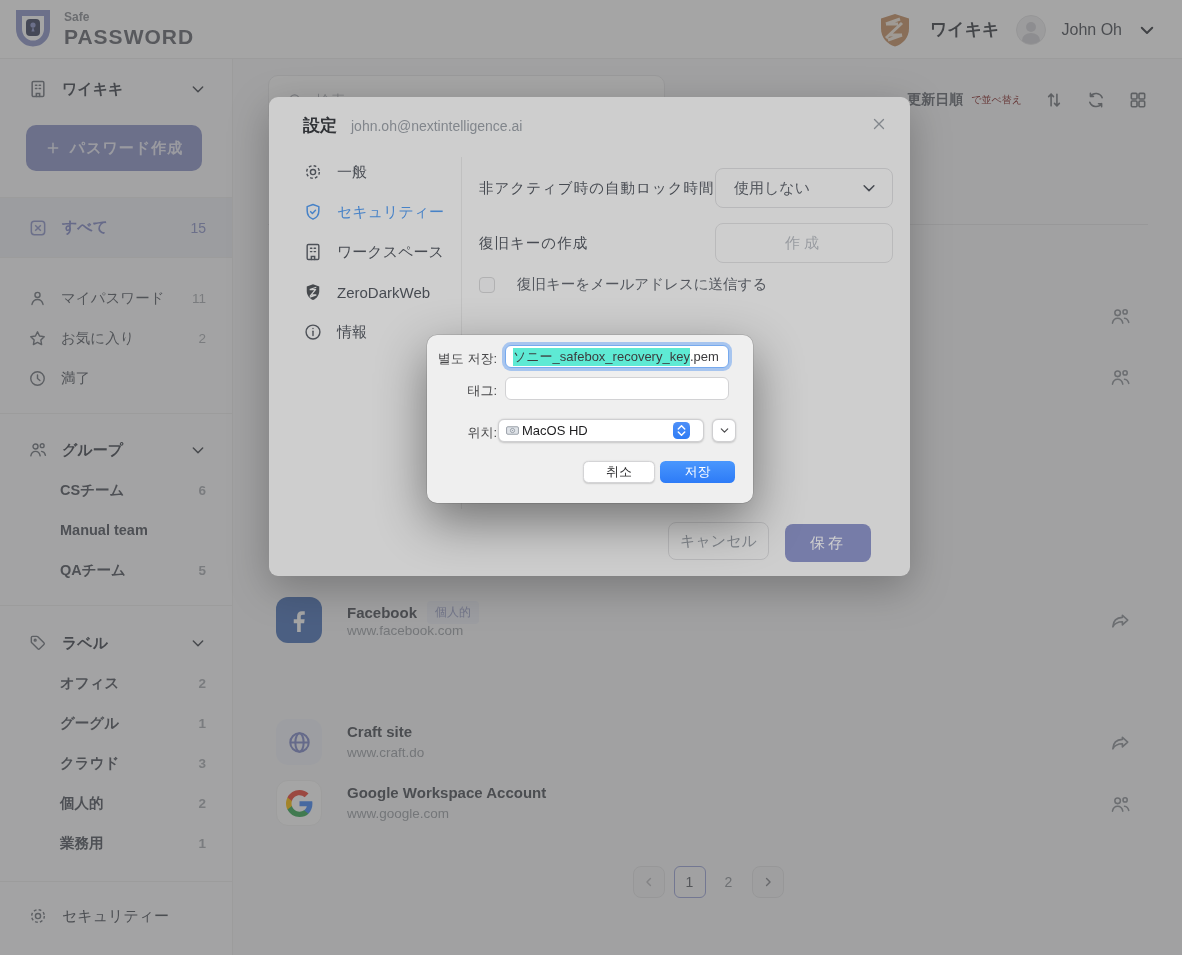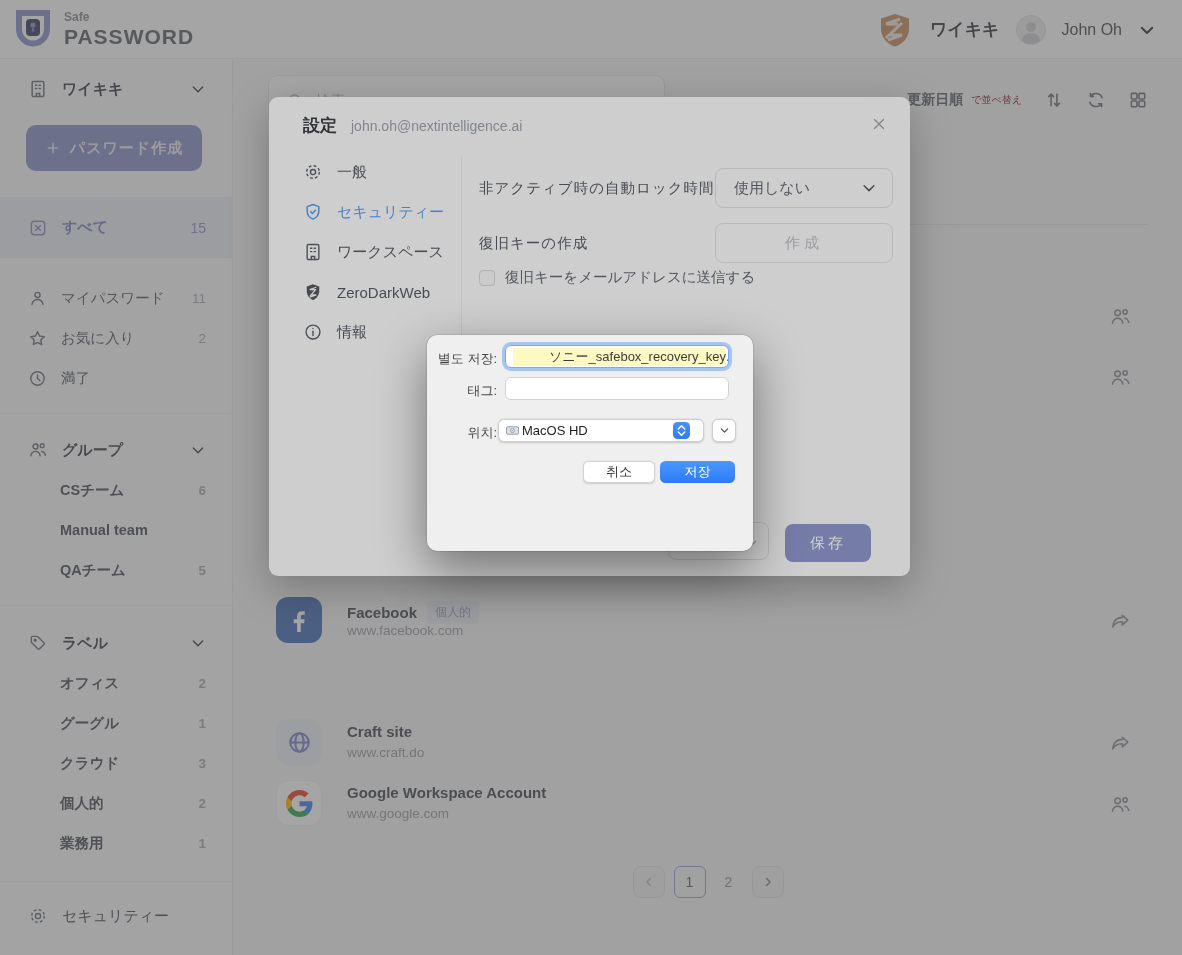--- a/index.html
+++ b/index.html
@@ -69,31 +69,31 @@
   .sm-title .t { font-size:17px; font-weight:700; color:#2f3237; }
   .sm-title .e { font-size:14px; color:#9aa0a8; }
   .sm-close { position:absolute; right:22px; top:18px; color:#9aa0a8; }
   .sm-nav-item { position:absolute; left:34px; height:40px; display:flex; align-items:center; gap:14px; font-size:15px; color:#4d525b; }
   .sm-nav-item.on { color:#4c9af6; }
   .sm-vdiv { position:absolute; left:192px; top:60px; height:352px; width:1px; background:#ececec; }
   .sm-lbl { position:absolute; left:210px; height:40px; display:flex; align-items:center; font-size:14.5px; letter-spacing:1px; color:#4d525b; }
   .sm-select { position:absolute; left:446px; width:178px; height:40px; border:1px solid #e2e2e4; border-radius:8px; background:#fff; display:flex; align-items:center; padding:0 14px 0 18px; font-size:15px; color:#5a5f68; }
   .sm-select .v { flex:1; }
   .sm-btn-create { position:absolute; left:446px; width:178px; height:40px; border:1px solid #e4e4e6; border-radius:8px; background:#fff; display:flex; align-items:center; justify-content:center; font-size:15px; letter-spacing:4px; color:#b9bdc4; }
-  .sm-check { position:absolute; left:210px; top:171px; display:flex; align-items:center; gap:10px; font-size:14.5px; color:#5d626b; }
+  .sm-check { position:absolute; left:210px; top:178px; display:flex; align-items:center; gap:22px; font-size:14.5px; color:#5d626b; }
   .cbox { width:16px; height:16px; border:1.5px solid #d8d8da; border-radius:4px; background:#fbfbfc; }
   .sm-cancel { position:absolute; left:399px; top:425px; width:101px; height:38px; border:1px solid #e2e2e4; border-radius:8px; background:#fff; display:flex; align-items:center; justify-content:center; font-size:15px; color:#9aa0a8; }
   .sm-save { position:absolute; left:516px; top:427px; width:86px; height:38px; border-radius:8px; background:#8b92cd; display:flex; align-items:center; justify-content:center; font-size:15px; letter-spacing:3px; color:#fff; }
 
   
-  .macdlg { position:absolute; left:427px; top:335px; width:326px; height:216px; background:#efefef; border-radius:10px; box-shadow:0 0 0 0.5px rgba(0,0,0,0.18), 0 18px 50px rgba(0,0,0,0.45); font-size:13px; color:#3c3c3e; }
+  .macdlg { position:absolute; left:427px; top:335px; width:326px; height:168px; background:#efefef; border-radius:10px; box-shadow:0 0 0 0.5px rgba(0,0,0,0.18), 0 18px 50px rgba(0,0,0,0.45); font-size:13px; color:#3c3c3e; }
   .mac-lbl { position:absolute; width:64px; text-align:right; color:#48484a; }
   .mac-field { position:absolute; left:78px; width:224px; height:23px; background:#fff; border:1px solid #d2d2d4; border-radius:6px; display:flex; align-items:center; padding:0 7px; font-size:13px; white-space:nowrap; overflow:hidden; }
   .mac-field.focus { border:1px solid #77aaee; box-shadow:0 0 0 3px rgba(96,156,240,0.5); }
-  .sel { background:#fef9c3;padding-left:36px; }
+  .sel { background:#5eead4; }
   .mac-pop { position:absolute; left:71px; top:84px; width:206px; height:23px; background:#fff; border:0.5px solid #cfcfd1; box-shadow:0 0.5px 2px rgba(0,0,0,0.18); border-radius:6px; display:flex; align-items:center; padding:0 13px 0 6px; gap:2px; }
   .mac-pop .v { flex:1; color:#1d1d1f; }
   .stepper { width:17px; height:17px; border-radius:4.5px; background:linear-gradient(#4e90f8,#2f7cf5); display:flex; flex-direction:column; align-items:center; justify-content:center; gap:1px; }
   .mac-exp { position:absolute; left:285px; top:84px; width:24px; height:23px; background:#fff; border:0.5px solid #cfcfd1; box-shadow:0 0.5px 2px rgba(0,0,0,0.18); border-radius:6px; display:flex; align-items:center; justify-content:center; color:#4a4a4c; }
   .mac-btn { position:absolute; top:126px; height:22px; border-radius:5.5px; display:flex; align-items:center; justify-content:center; font-size:13px; }
   .mac-cancel { left:156px; width:72px; background:#fff; border:0.5px solid #d4d4d6; box-shadow:0 0.5px 1.5px rgba(0,0,0,0.15); color:#2c2c2e; }
   .mac-save { left:233px; width:75px; background:linear-gradient(#4a97fd,#2d7bf7); color:#fff; }
 
   svg { display:block; }
   .ic { color:#6e737c; }

